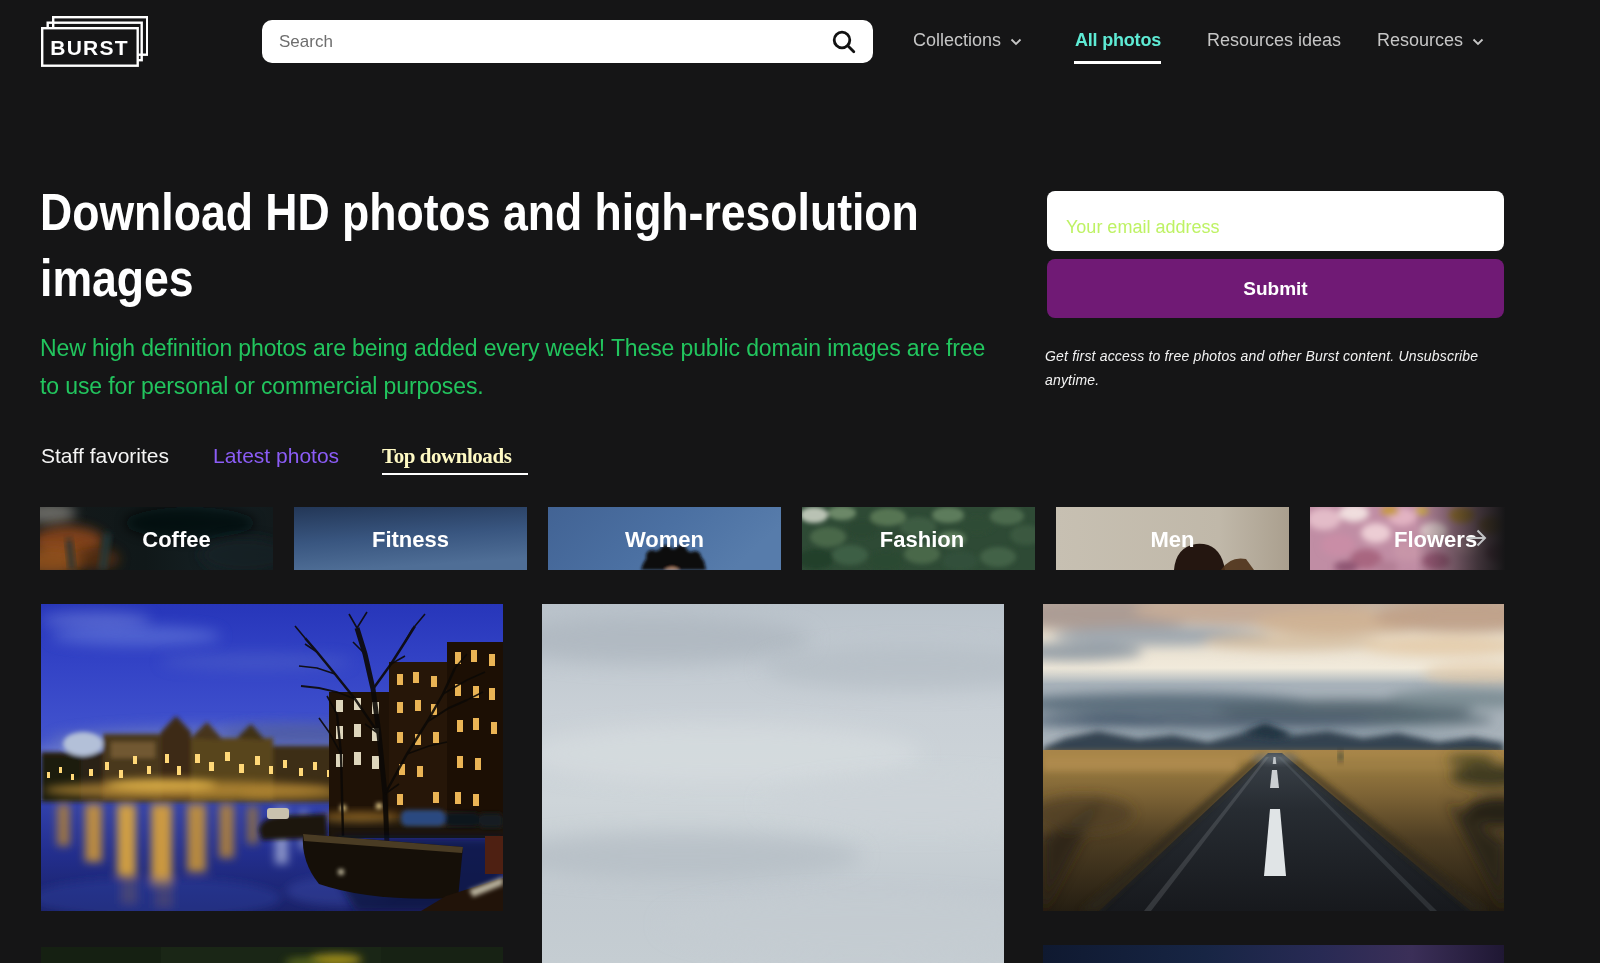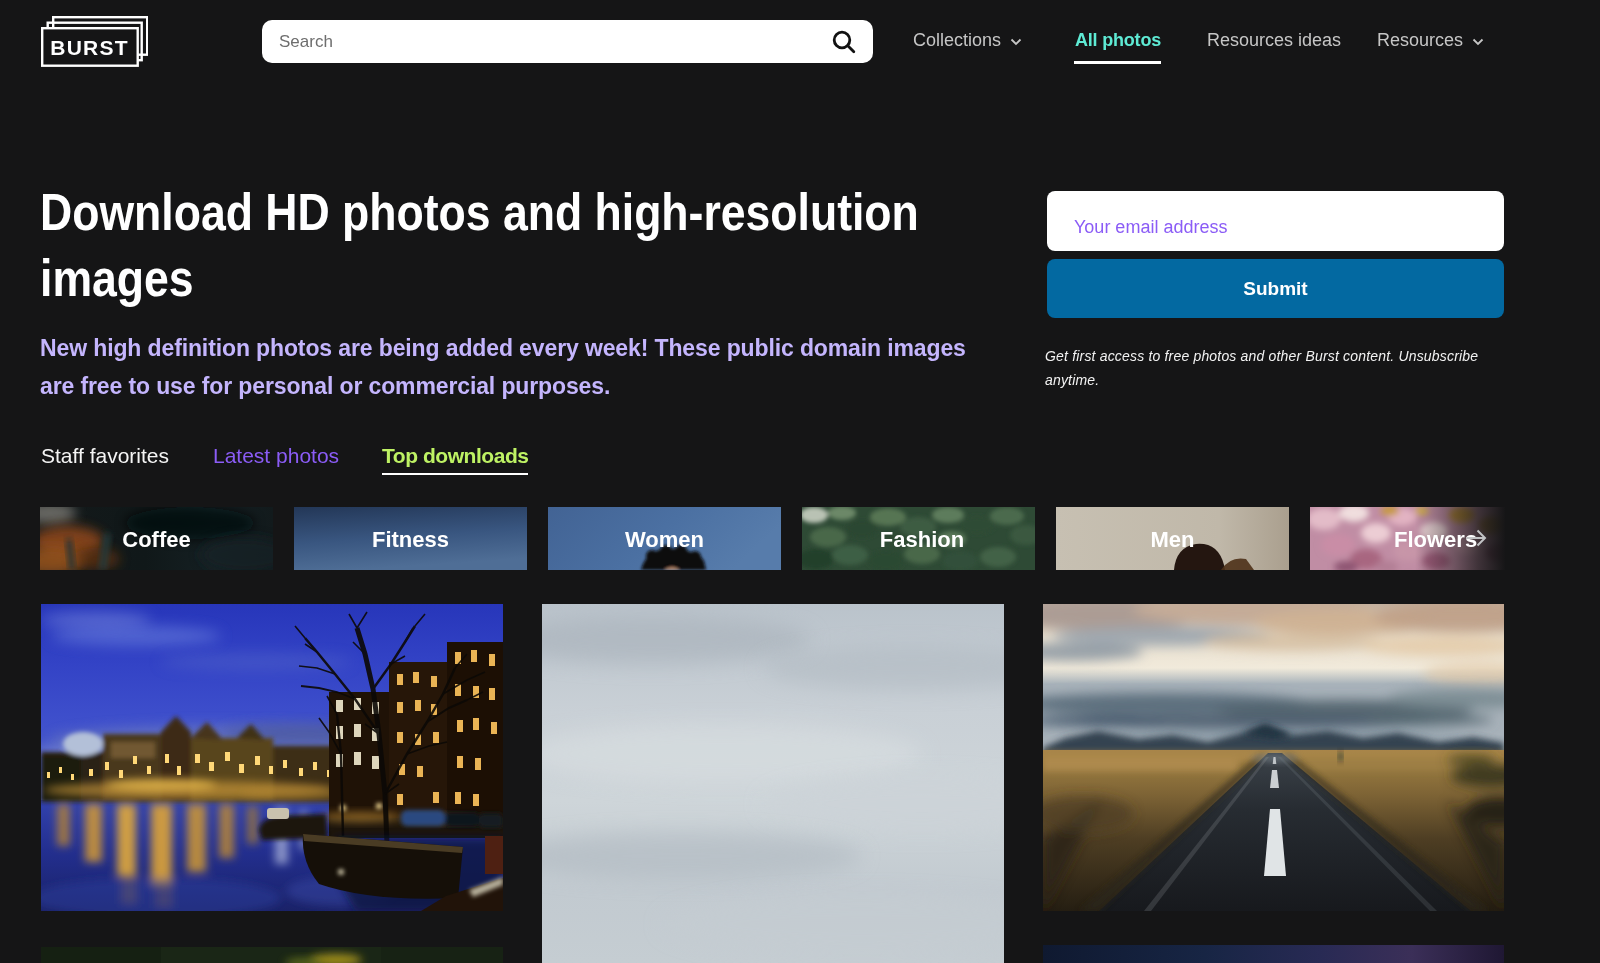--- a/index.html
+++ b/index.html
@@ -39,33 +39,33 @@
 <div class="abs" style="left:1074px;top:60.5px;width:87px;height:3px;background:#fff;"></div>
 <div class="abs navlink" style="left:1207px;top:30px;">Resources ideas</div>
 <div class="abs navlink" style="left:1377px;top:30px;">Resources
   <svg width="12" height="8" viewBox="0 0 12 8" style="margin-left:4px;">
       <path d="M1.5 1.5 L6 6 L10.5 1.5" fill="none" stroke="#c6c6c6" stroke-width="1.8"></path>
     </svg>
 </div>
 
 <div class="abs" style="left:40px;top:179px;width:1100px;font-size:52px;line-height:66px;font-weight:bold;color:#fff;white-space:nowrap;transform:scaleX(0.857);transform-origin:0 0;">Download HD photos and high-resolution<br>images</div>
 
-<div class="abs" style="left:40px;top:329px;width:965px;font-size:23px;letter-spacing:-0.12px;line-height:38px;color:#c4b5fd;font-weight:bold;">New high definition photos are being added every week! These public domain images are free to use for personal or commercial purposes.</div>
+<div class="abs" style="left:40px;top:329px;width:965px;font-size:23px;letter-spacing:-0.12px;line-height:38px;color:#22c55e;">New high definition photos are being added every week! These public domain images are free to use for personal or commercial purposes.</div>
 
 <div class="abs" style="left:1047px;top:191px;width:457px;height:60px;background:#fff;border-radius:8px;"></div>
-<div class="abs" style="left:1066px;top:191px;height:72px;display:flex;align-items:center;font-size:18px;color:#8b5cf6;margin-left:8px;">Your email address</div>
-<div class="abs" style="left:1047px;top:259px;width:457px;height:59px;background:#0369a1;border-radius:8px;display:flex;align-items:center;justify-content:center;color:#fff;font-weight:bold;font-size:19px;">Submit</div>
+<div class="abs" style="left:1066px;top:191px;height:72px;display:flex;align-items:center;font-size:18px;color:#bef264;">Your email address</div>
+<div class="abs" style="left:1047px;top:259px;width:457px;height:59px;background:#701a75;border-radius:8px;display:flex;align-items:center;justify-content:center;color:#fff;font-weight:bold;font-size:19px;">Submit</div>
 <div class="abs" style="left:1045px;top:344px;width:448px;font-size:14px;letter-spacing:0.18px;line-height:24px;color:#f2f2f2;font-style:italic;">Get first access to free photos and other Burst content. Unsubscribe anytime.</div>
 
 <div class="abs" style="left:41px;top:444px;font-size:21px;color:#f5f5f5;">Staff favorites</div>
 <div class="abs" style="left:213px;top:444px;font-size:21px;color:#8b5cf6;">Latest photos</div>
-<div class="abs" style="left:382px;top:444px;font-size:21px;font-weight:bold;color:#bef264;letter-spacing:-0.45px;">Top downloads</div>
+<div class="abs" style="left:382px;top:444px;font-size:21px;font-weight:bold;color:#fef9c3;letter-spacing:-0.45px;font-family:Liberation Serif, serif;">Top downloads</div>
 <div class="abs" style="left:382px;top:473px;width:146px;height:2px;background:#fff;"></div>
 
-<div class="chip" style="left:40px;">
+<div class="chip" style="left:40px;padding-left:40px;">
   <svg width="233" height="63" viewBox="0 0 233 63">
     <defs>
       <linearGradient id="cof" x1="0" y1="0" x2="1" y2="0">
         <stop offset="0" stop-color="#14191a"></stop>
           <stop offset="0.45" stop-color="#101819"></stop>
         <stop offset="0.75" stop-color="#152023"></stop>
           <stop offset="1" stop-color="#121a1c"></stop>
       </linearGradient>
       <filter id="b6" x="-60%" y="-60%" width="220%" height="220%">
           <feGaussianBlur stdDeviation="6"></feGaussianBlur>

